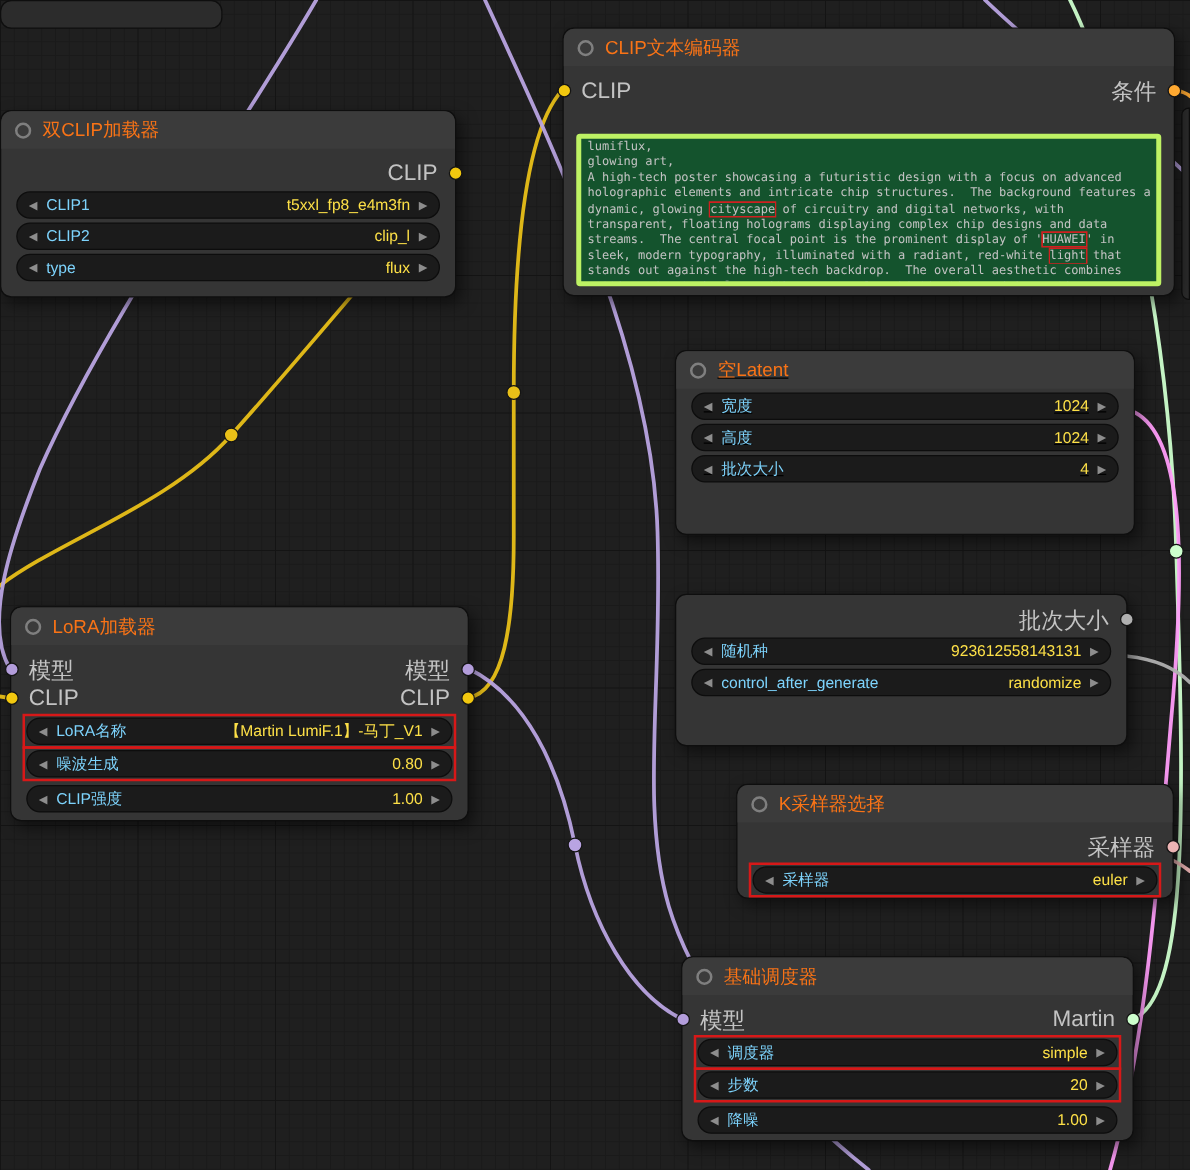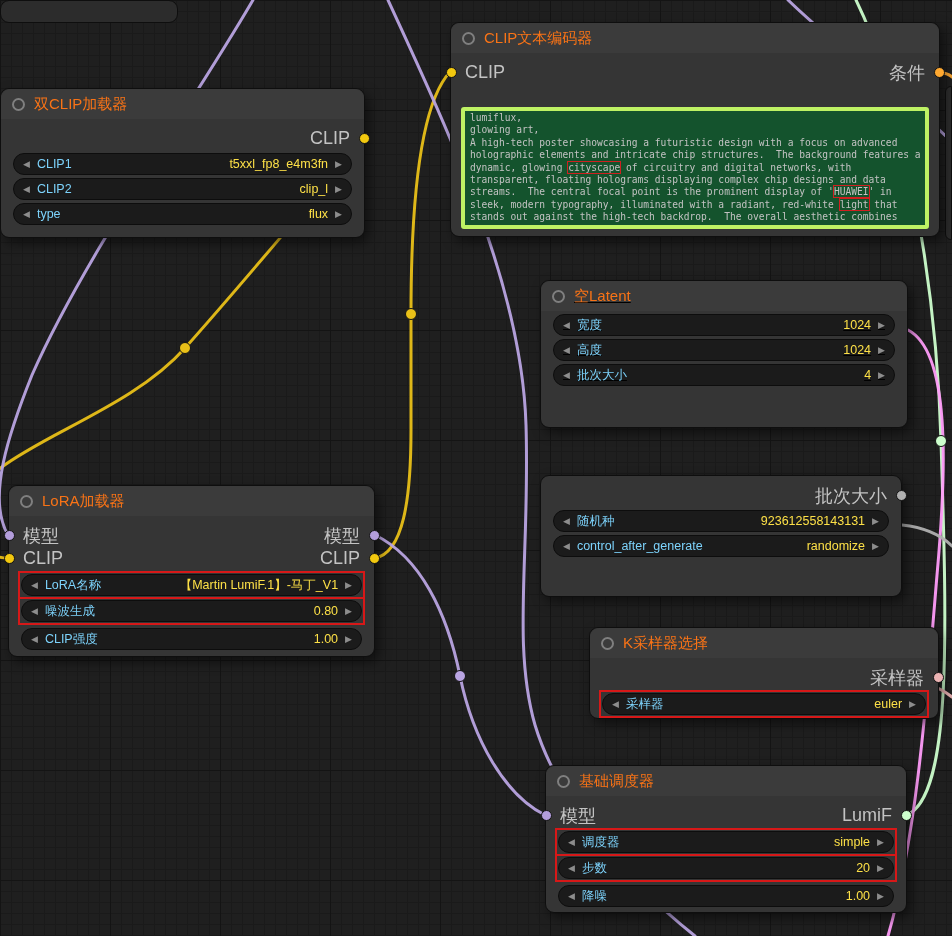--- a/index.html
+++ b/index.html
@@ -308,21 +308,21 @@
       <span class="collapse-dot"></span>
       <span>基础调度器</span>
     </div>
     <div class="slots">
       <div class="slot-row">
         <div class="slot in">
           <span class="dot in-dot c-model"></span>
           <span class="slot-label">模型</span>
         </div>
         <div class="slot out">
-          <span class="slot-label">LumiF</span>
+          <span class="slot-label">Martin</span>
           <span class="dot out-dot c-sigmas"></span>
         </div>
       </div>
     </div>
     <div class="widgets">
       <div class="hlbox">
         <div class="widget">
           <span class="warr">◀</span>
           <span class="wlabel">调度器</span>
           <span class="wvalue">simple</span>

